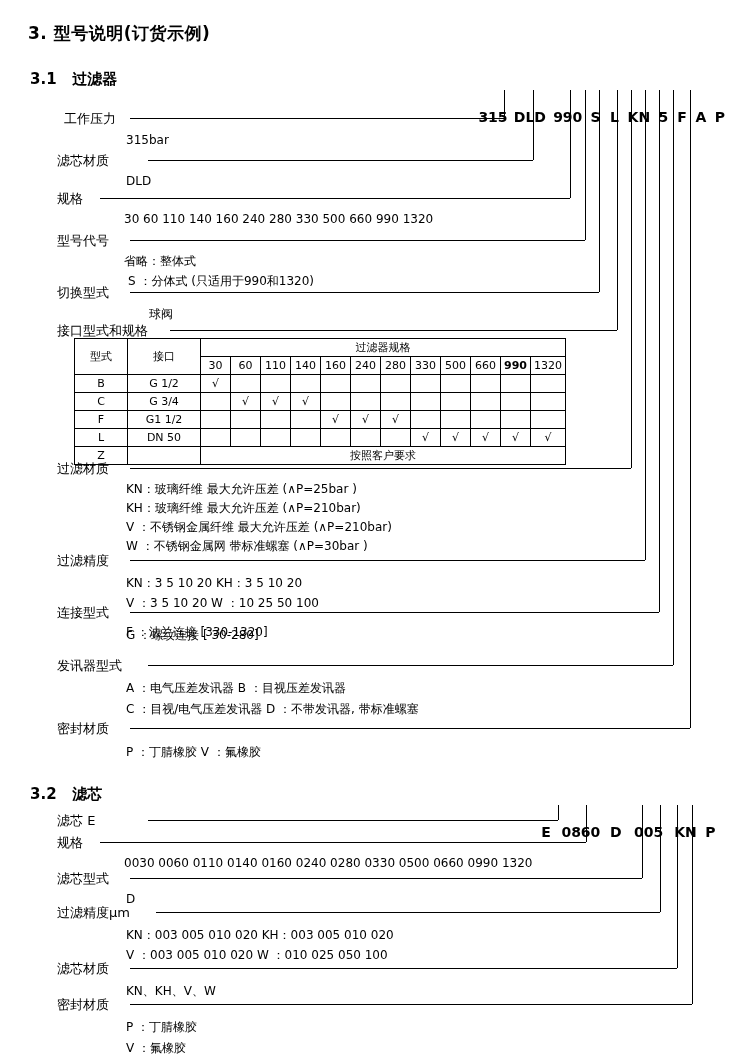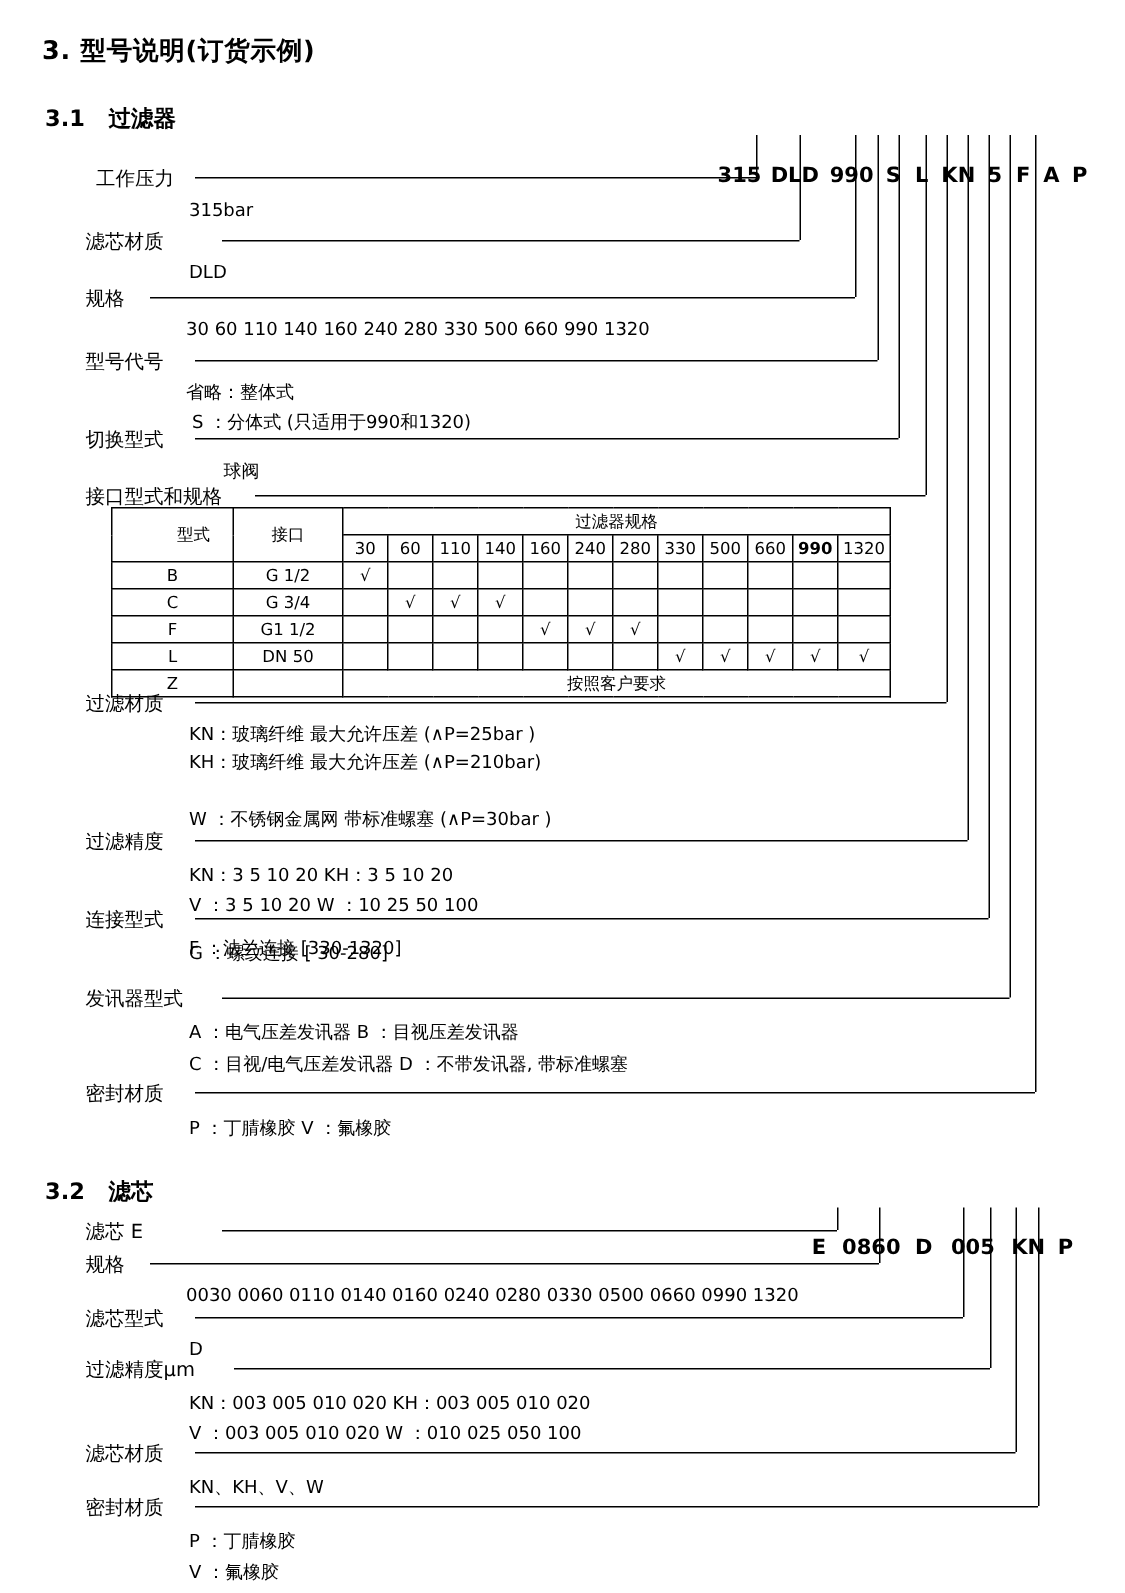--- a/index.html
+++ b/index.html
@@ -48,21 +48,21 @@
     font-size:11px;
     background:#fff;
   }
   table.spec td,table.spec th{
     border:1px solid #000;
     text-align:center;
     font-weight:normal;
     padding:0;
     height:17px;
   }
-  table.spec .c-type{width:52px;padding-left:28px;}
+  table.spec .c-type{width:52px;}
   table.spec .c-port{width:72px;}
   table.spec .c-n{width:29px;}
   table.spec .c-n.wide{width:34px;}
   table.spec .bold{font-weight:bold;}
   .chk{font-size:11px;}
 </style>
 </head>
 <body>
 
 <div class="page">
@@ -235,20 +235,21 @@
         <td></td>
         <td colspan="12">按照客户要求</td>
       </tr>
     </tbody>
       </table>
   </div>
 
   <div class="lbl" style="left:57px;top:460px;">过滤材质</div>
   <div class="lbl small" style="left:82px;top:481px;">KN：玻璃纤维          最大允许压差 (∧P=25bar )</div>
   <div class="lbl small" style="left:82px;top:500px;">KH：玻璃纤维          最大允许压差 (∧P=210bar)</div>
+  <div class="lbl small" style="left:82px;top:519px;">V ：不锈钢金属纤维    最大允许压差 (∧P=210bar)</div>
   <div class="lbl small" style="left:82px;top:538px;">W ：不锈钢金属网      带标准螺塞 (∧P=30bar )</div>
 
   <div class="lbl" style="left:57px;top:552px;">过滤精度</div>
   <div class="lbl small" style="left:82px;top:575px;">KN：3  5  10 20          KH：3  5  10 20</div>
   <div class="lbl small" style="left:82px;top:595px;">V ：3  5  10 20          W ：10 25 50 100</div>
 
   <div class="lbl" style="left:57px;top:604px;">连接型式</div>
   <div class="lbl small" style="left:82px;top:627px;">G ：螺纹连接 [ 30-280]</div>
   <div class="lbl small" style="left:82px;top:624px;">F ：法兰连接 [330-1320]</div>
 

